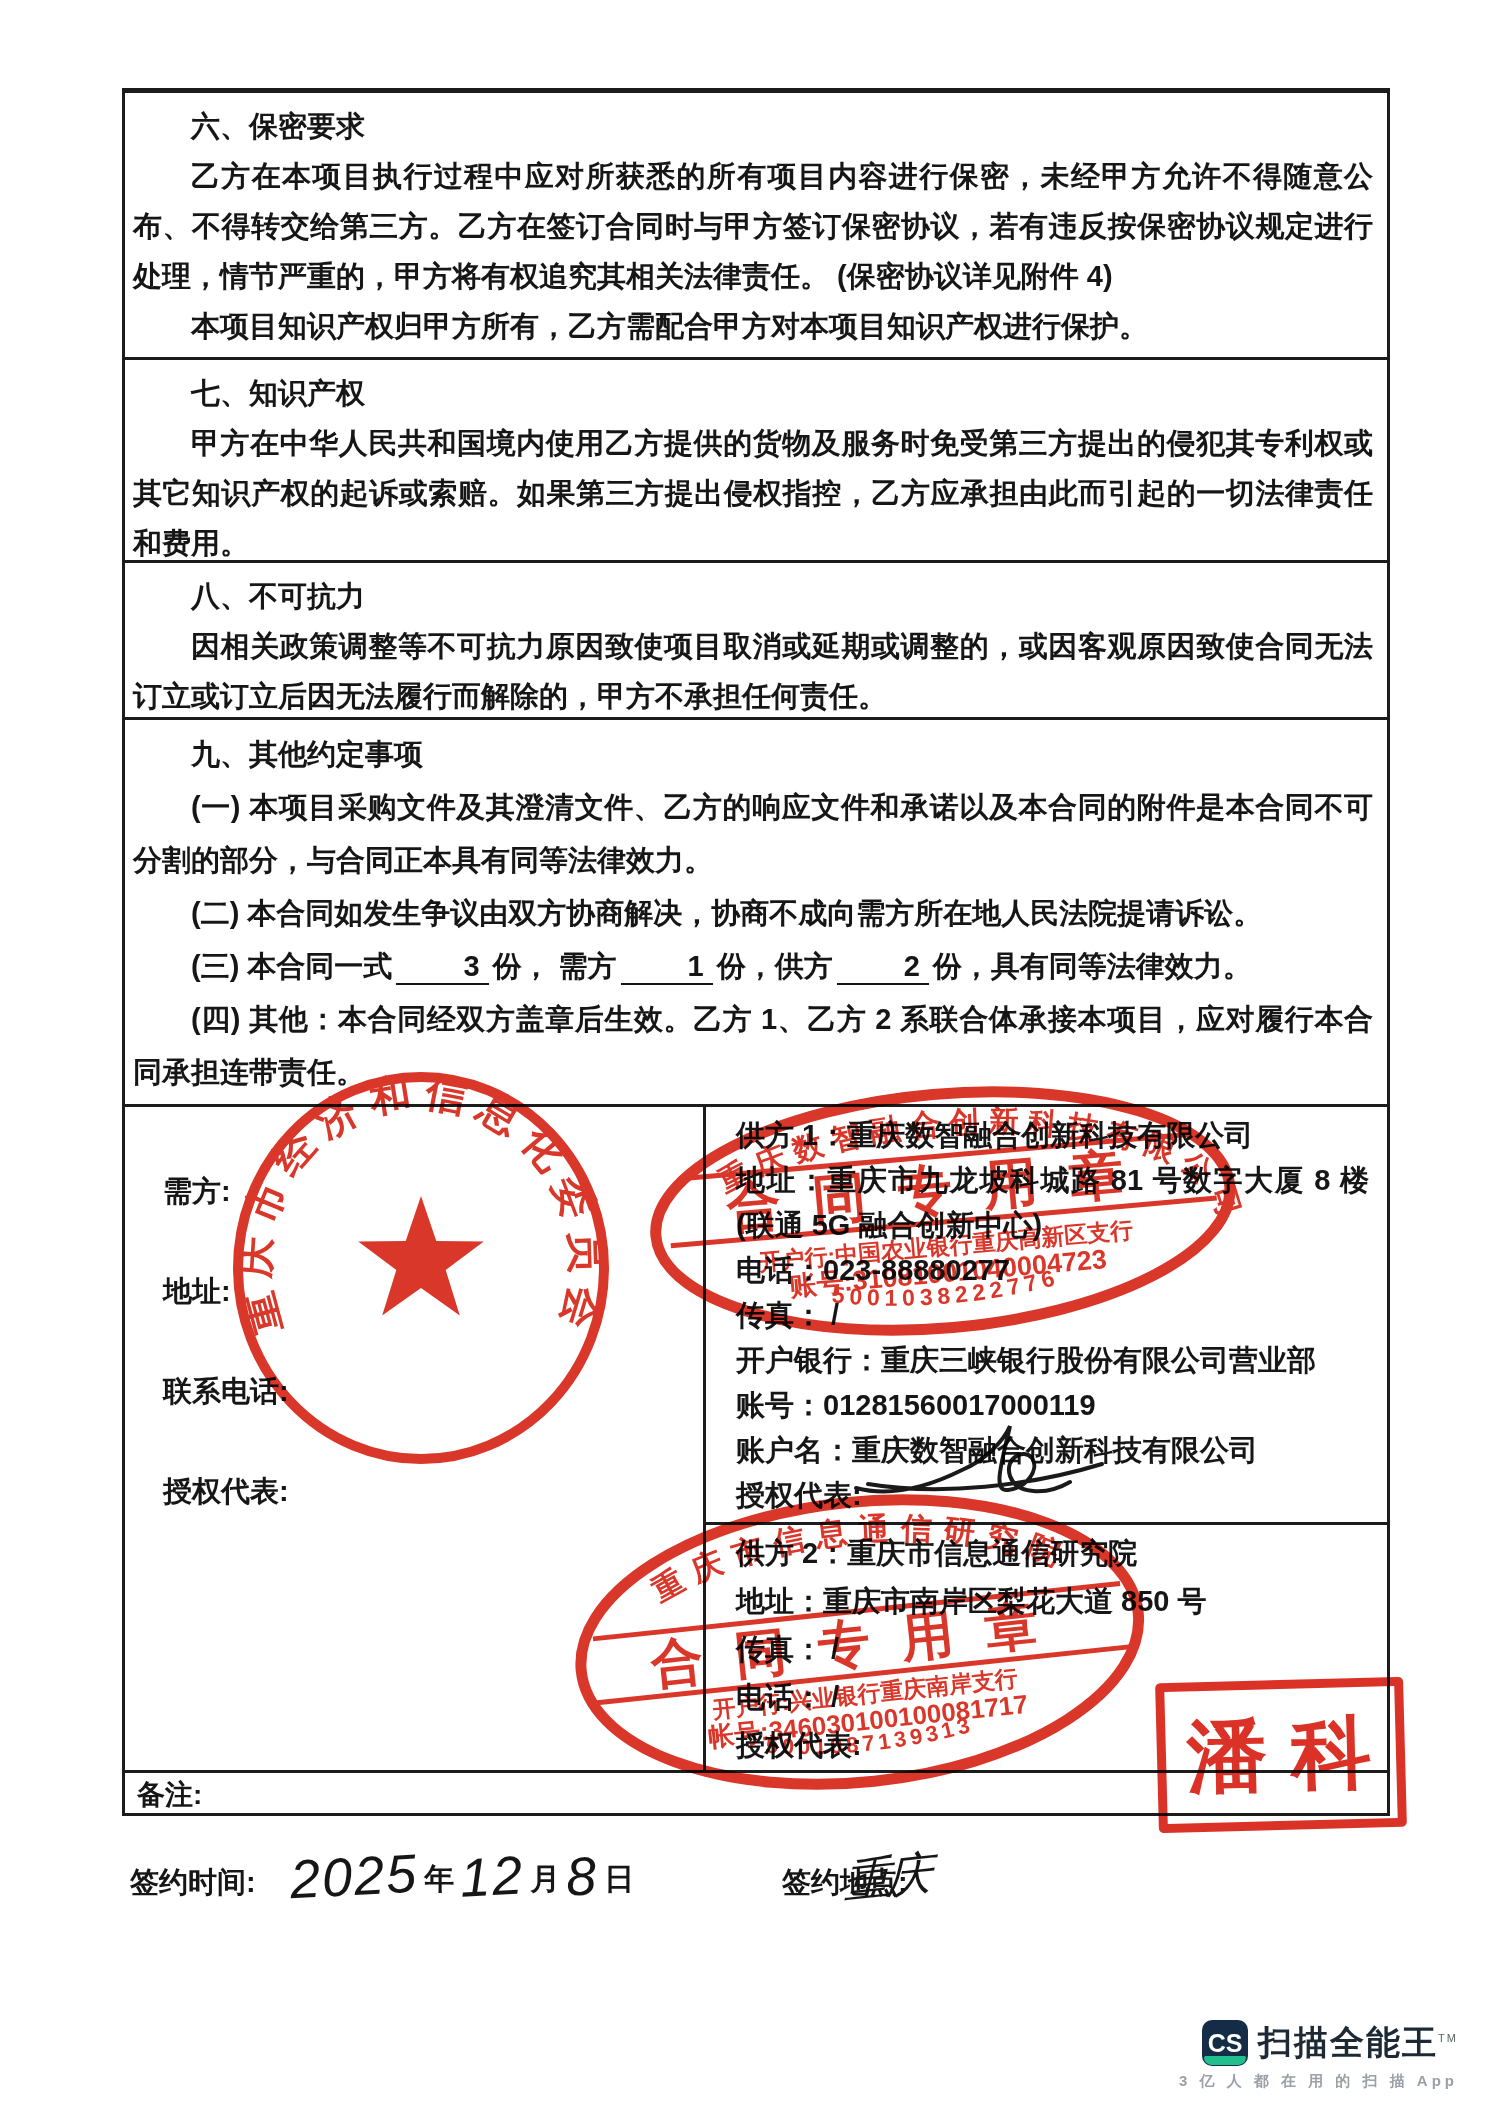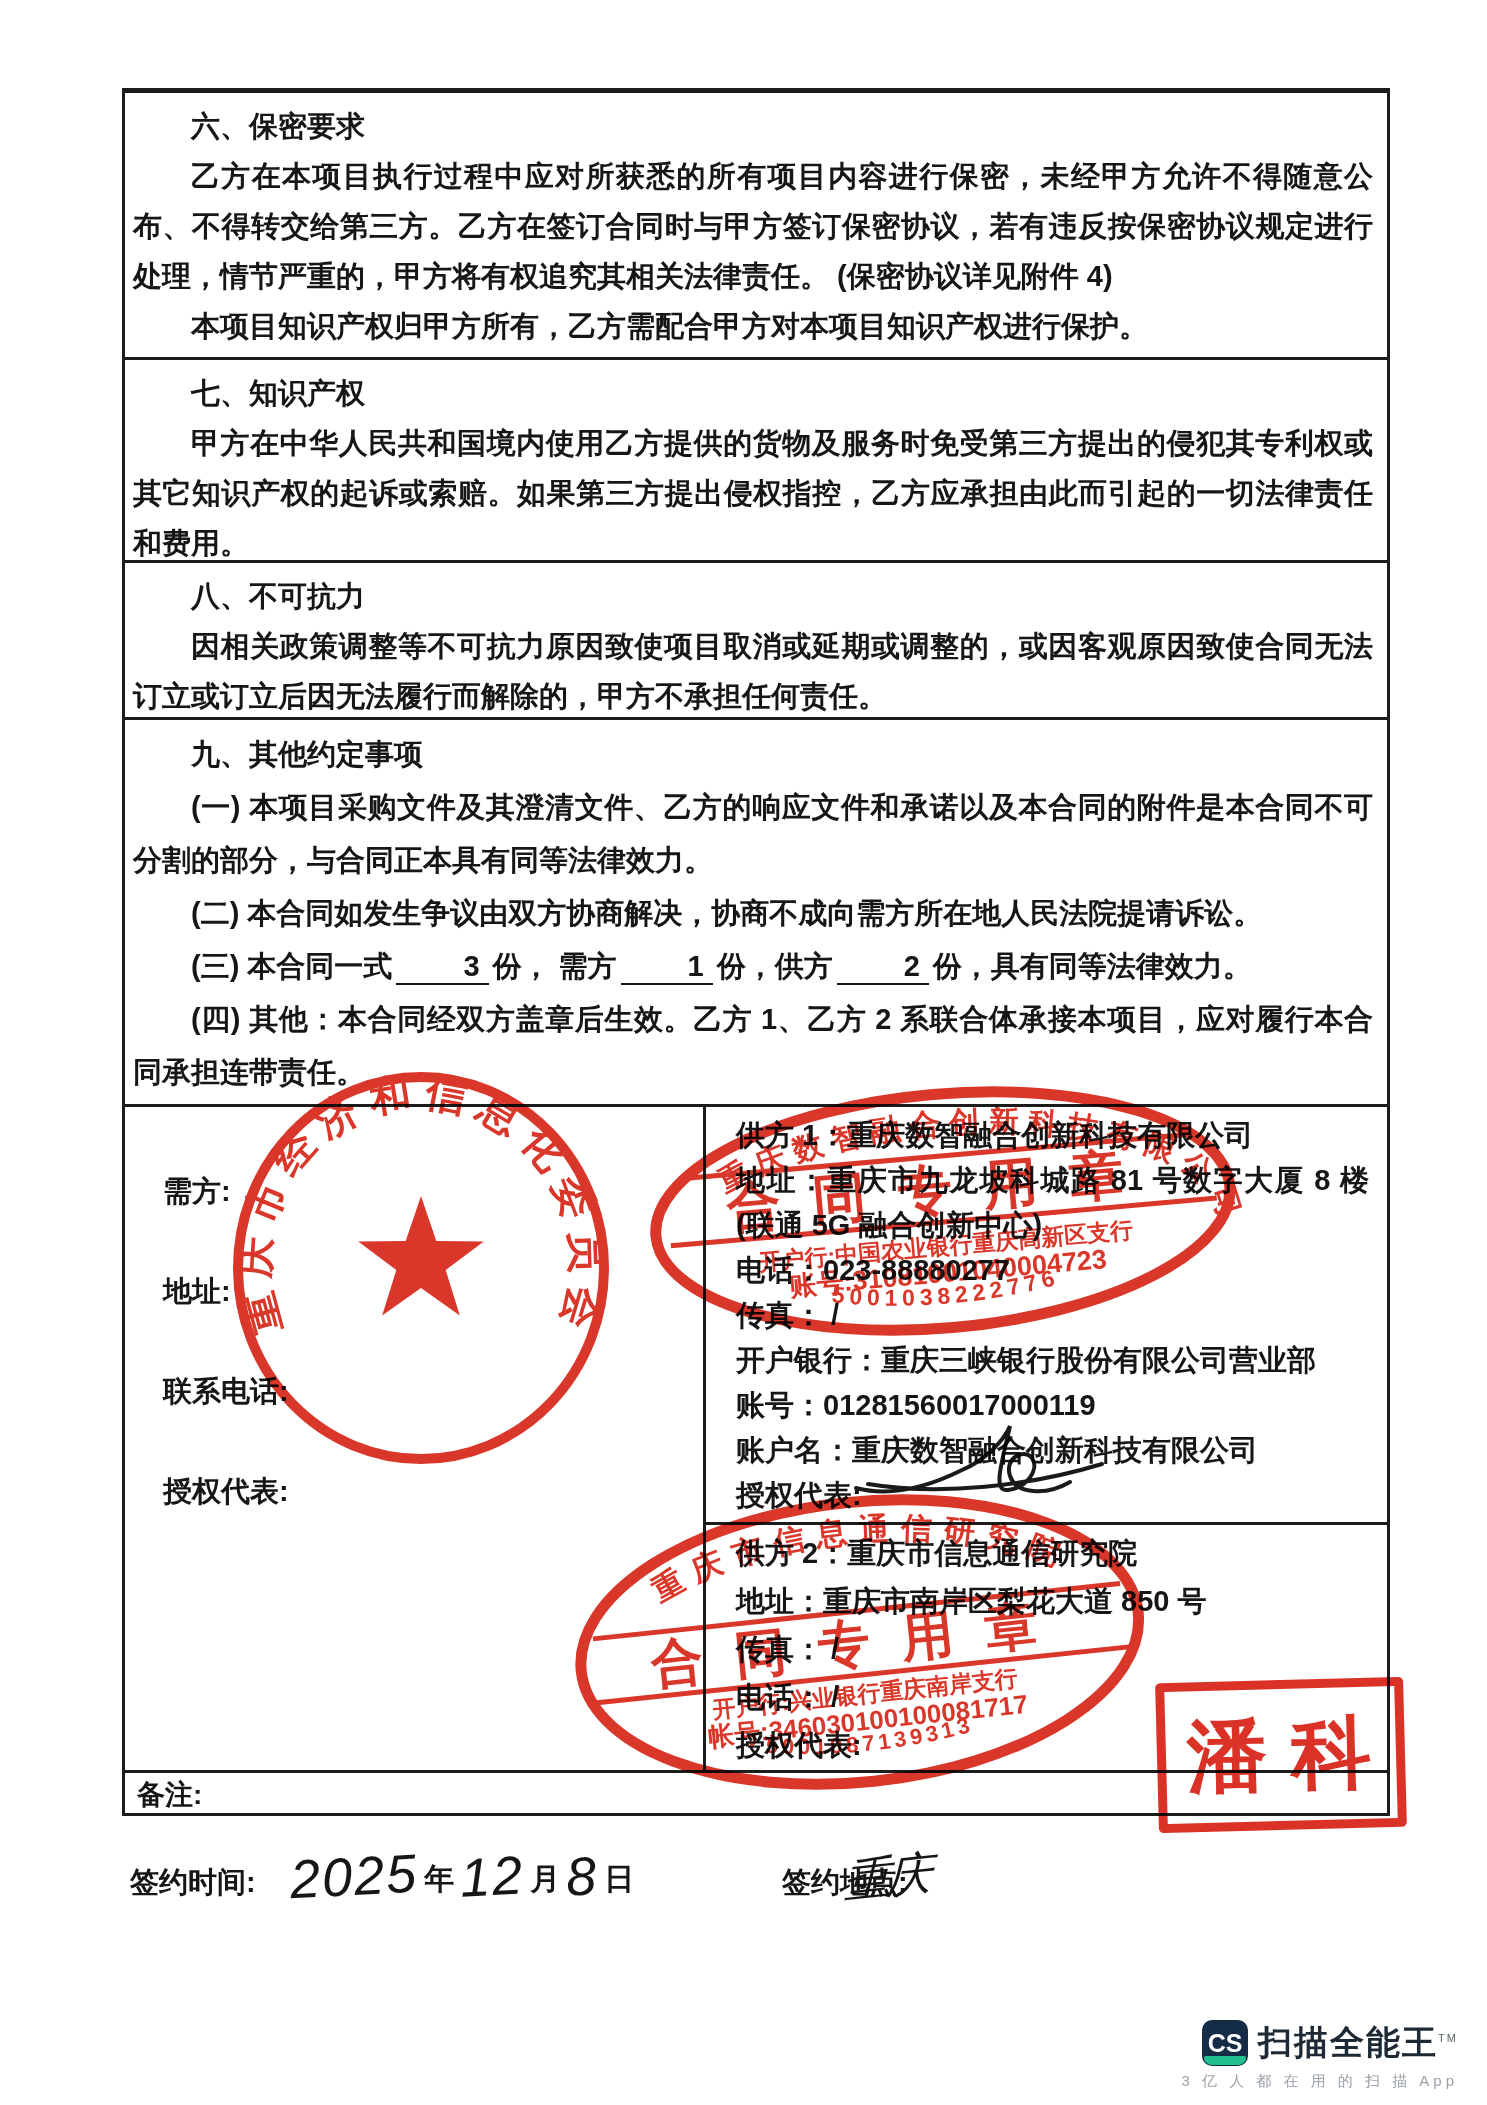--- a/index.html
+++ b/index.html
@@ -58,21 +58,21 @@
   .wm{position:absolute;right:29px;top:2020px;text-align:right;}
   .wm-row{display:flex;align-items:center;justify-content:flex-end;gap:10px;}
   .wm-logo{
     width:46px;height:46px;border-radius:10px;background:#142c46;position:relative;
     display:flex;align-items:center;justify-content:center;color:#fff;font-weight:800;font-size:25px;
     font-family:"Liberation Sans",sans-serif;
   }
   .wm-logo:after{content:"";position:absolute;left:2px;right:2px;bottom:1px;height:9px;background:#21bf8e;border-radius:2px 2px 9px 9px;}
   .wm-title{font-size:34px;font-weight:800;color:#1d2935;letter-spacing:2px;}
   .wm-title sup{font-size:11px;font-weight:400;color:#566;}
-  .wm-sub{margin-top:6px;font-size:15px;color:#9aa1a8;letter-spacing:4px;font-weight:400;}
+  .wm-sub{margin-top:6px;font-size:15px;color:#9aa1a8;letter-spacing:4px;font-weight:700;}
 </style>
 </head>
 <body>
 
 <div class="page">
 
   <div class="doc">
 
     <div class="sec s0">
       <p class="indent">六、保密要求</p>

